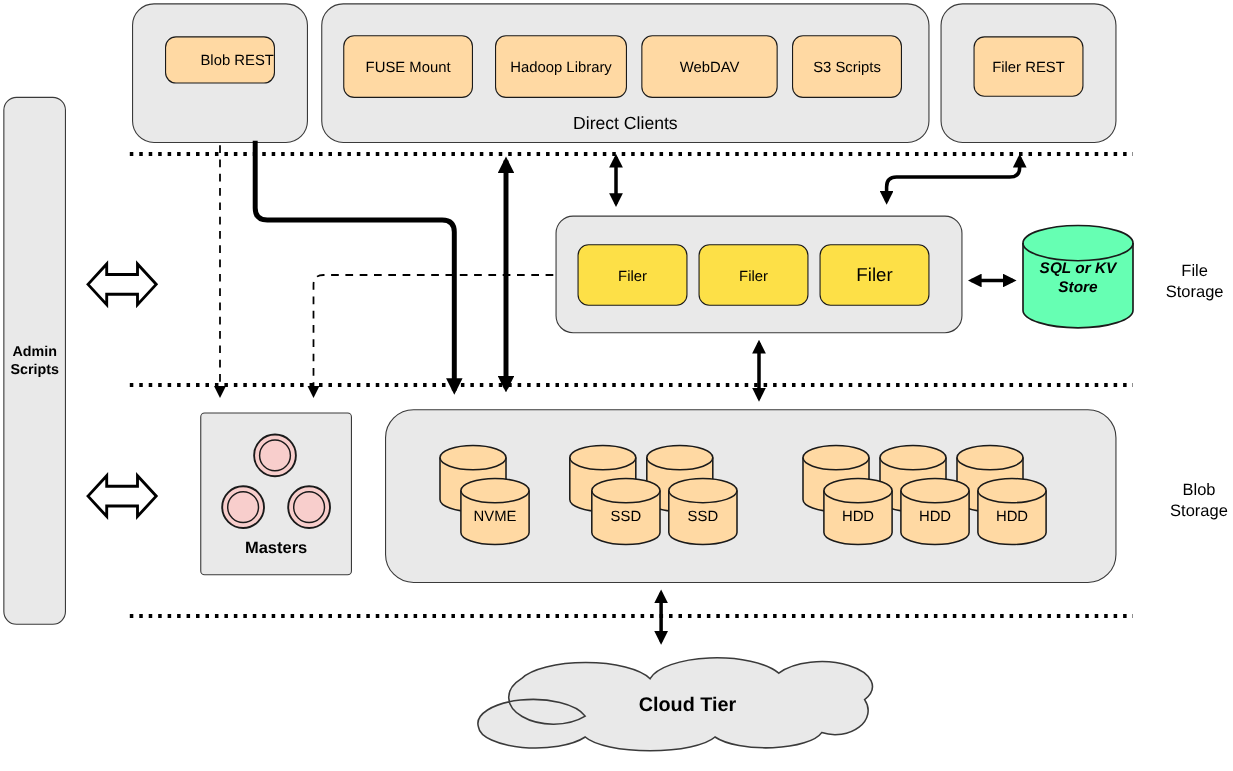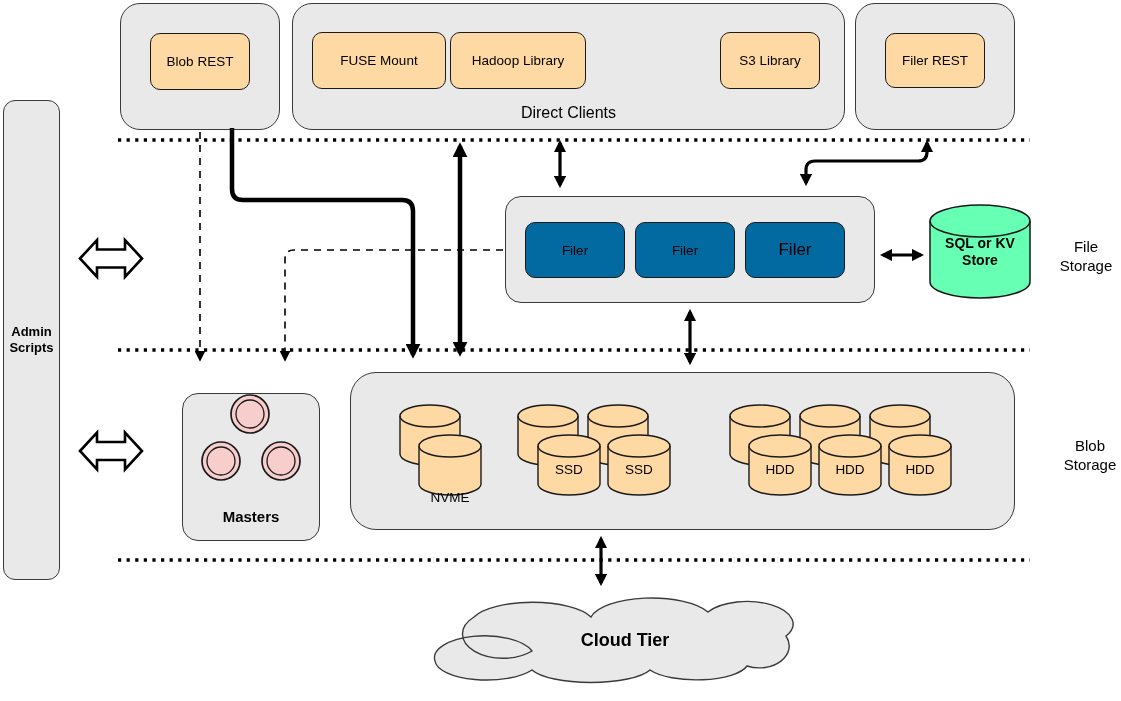--- a/index.html
+++ b/index.html
@@ -9,75 +9,78 @@
   }
   .abs{position:absolute;box-sizing:border-box;}
   .panel{
     background:#e9e9e9;border:1px solid #3a3a3a;border-radius:20px;z-index:1;
   }
   .node{
     background:#ffd9a3;border:1.4px solid #1a1a1a;border-radius:10px;z-index:1;
     display:flex;align-items:center;justify-content:center;
     font-size:13.5px;text-align:center;
   }
-  .node.green{background:#0369a1;}
+  .node.green{background:#fde047;}
   .lbl{
     display:flex;align-items:center;justify-content:center;text-align:center;
     font-size:13.5px;line-height:1.25;z-index:3;
   }
   .bold{font-weight:bold;}
   svg.layer{position:absolute;left:0;top:0;z-index:2;pointer-events:none;}
 </style>
 </head>
 <body>
 
 <div class="stage">
 
-  <div class="abs panel" style="left:3px;top:100px;width:57px;height:480px;border-radius:12px;display:flex;align-items:center;justify-content:center;">
+  <div class="abs panel" style="left:3px;top:88px;width:57px;height:480px;border-radius:12px;display:flex;align-items:center;justify-content:center;">
     <span class="lbl bold" style="font-size:13px;">Admin Scripts</span>
   </div>
 
   <div class="abs panel" style="left:120px;top:3px;width:160px;height:127px;"></div>
 
   <div class="abs panel" style="left:292px;top:3px;width:553px;height:127px;">
     <div class="abs lbl" style="left:0;bottom:7px;width:100%;height:18px;font-size:16px;">Direct Clients</div>
   </div>
 
   <div class="abs panel" style="left:855px;top:3px;width:160px;height:127px;"></div>
 
-  <div class="abs node" style="left:150px;top:33px;width:100px;height:57px;">
+  <div class="abs node" style="left:150px;top:33px;width:100px;height:43px;justify-content:flex-end;">
     <span>Blob REST</span>
   </div>
-  <div class="abs node" style="left:312px;top:32px;width:134px;height:57px;">
+  <div class="abs node" style="left:312px;top:32px;width:118px;height:57px;">
     <span>FUSE Mount</span>
   </div>
-  <div class="abs node" style="left:450px;top:32px;width:136px;height:57px;">
+  <div class="abs node" style="left:450px;top:32px;width:120px;height:57px;">
     <span>Hadoop Library</span>
   </div>
+  <div class="abs node" style="left:583px;top:32px;width:124px;height:57px;">
+    <span>WebDAV</span>
+  </div>
   <div class="abs node" style="left:720px;top:32px;width:100px;height:57px;">
-    <span>S3 Library</span>
+    <span>S3 Scripts</span>
   </div>
   <div class="abs node" style="left:885px;top:33px;width:100px;height:55px;">
     <span>Filer REST</span>
   </div>
 
   <div class="abs panel" style="left:505px;top:196px;width:370px;height:107px;border-radius:16px;"></div>
   <div class="abs node green" style="left:525px;top:222px;width:100px;height:56px;">
     <span>Filer</span>
   </div>
   <div class="abs node green" style="left:635px;top:222px;width:100px;height:56px;">
     <span>Filer</span>
   </div>
   <div class="abs node green" style="left:745px;top:222px;width:100px;height:56px;font-size:17px;">
     <span>Filer</span>
   </div>
 
   <div class="abs lbl" style="left:1046px;top:234px;width:80px;height:46px;font-size:15px;">File Storage</div>
 
-  <div class="abs panel" style="left:182px;top:393px;width:138px;height:148px;border-radius:16px;
+  <div class="abs panel" style="left:182px;top:375px;width:138px;height:148px;border-radius:4px;
        display:flex;align-items:flex-end;justify-content:center;padding-bottom:13px;">
     <span class="lbl bold" style="font-size:15px;">Masters</span>
   </div>
 
   <div class="abs panel" style="left:350px;top:372px;width:665px;height:158px;border-radius:26px;"></div>
 
   <div class="abs lbl" style="left:1048px;top:433px;width:84px;height:46px;font-size:15px;">Blob Storage</div>
 
   <svg class="layer" width="1121" height="701" viewBox="0 0 1121 701">
     <defs>
@@ -158,23 +161,23 @@
              A62,22 0 0 1 591,617
              A62,24 0 0 1 708,612
              A45,22 0 0 1 786,636
              A30,22 0 0 1 747,666
              A52,18 0 0 1 650,670
              A62,18 0 0 1 532,670
              A52,20 0 0 1 435,661
              A50,22 0 0 1 532,651 Z" fill="#e9e9e9" stroke="#3a3a3a" stroke-width="1.4"></path>
   </svg>
 
-  <div class="abs lbl bold" style="left:935px;top:228px;width:90px;height:48px;font-size:14px;">SQL or KV Store</div>
+  <div class="abs lbl bold" style="left:935px;top:228px;width:90px;height:48px;font-size:14px;font-style:italic;">SQL or KV Store</div>
 
-  <div class="abs lbl" style="left:419px;top:484px;width:62px;height:28px;">NVME</div>
+  <div class="abs lbl" style="left:419px;top:456px;width:62px;height:28px;">NVME</div>
   <div class="abs lbl" style="left:538px;top:456px;width:62px;height:28px;">SSD</div>
   <div class="abs lbl" style="left:608px;top:456px;width:62px;height:28px;">SSD</div>
   <div class="abs lbl" style="left:749px;top:456px;width:62px;height:28px;">HDD</div>
   <div class="abs lbl" style="left:819px;top:456px;width:62px;height:28px;">HDD</div>
   <div class="abs lbl" style="left:889px;top:456px;width:62px;height:28px;">HDD</div>
 
   <div class="abs lbl bold" style="left:560px;top:629px;width:130px;height:22px;font-size:18px;">Cloud Tier</div>
 
 </div>
 

